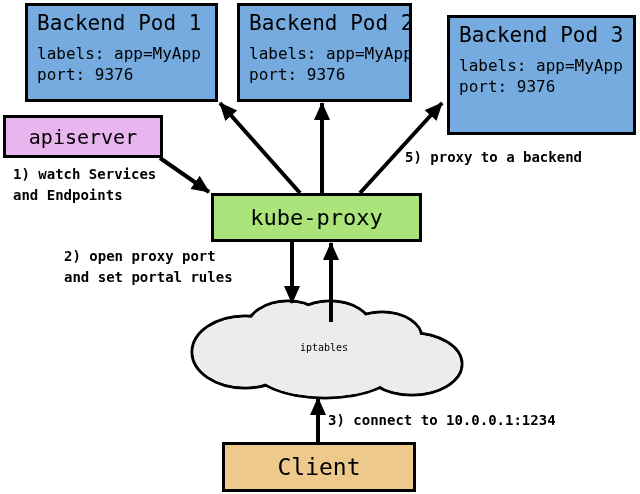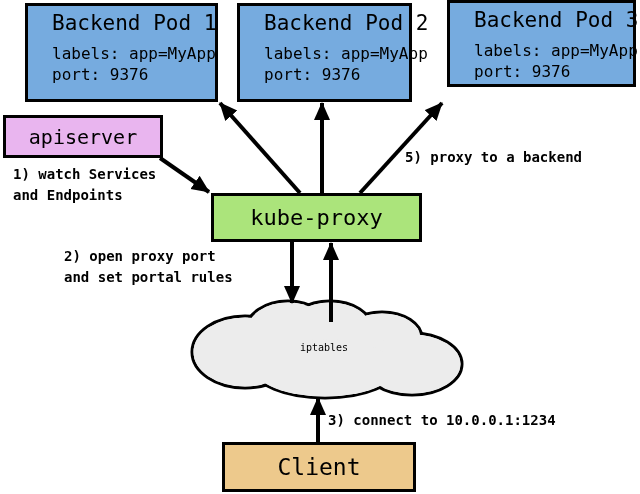--- a/index.html
+++ b/index.html
@@ -2,31 +2,31 @@
 <html><head>
 <meta charset="utf-8">
 <style>
   html,body { margin:0; padding:0; background:#ffffff; }
   .canvas {
     position:relative; width:640px; height:494px; background:#ffffff;
     font-family:"DejaVu Sans Mono", monospace; color:#000; overflow:hidden;
   }
   .canvas svg { position:absolute; left:0; top:0; z-index:1; }
   .box { position:absolute; box-sizing:border-box; border:3px solid #000; z-index:2; }
-  .pod { background:#76abdf; padding:4px 0 0 24px; }
+  .pod { background:#76abdf; padding:4px 0 0 9px; }
   .pod-title { font-size:21px; line-height:27px; white-space:nowrap; }
   .pod-line  { font-size:16px; line-height:21px; white-space:nowrap; }
   .pod-line.first { margin-top:6px; }
   .center-label { display:flex; align-items:center; justify-content:center; }
   .apiserver { left:3px; top:115px; width:160px; height:43px; background:#e9b5ef; font-size:20px; }
   .kubeproxy { left:211px; top:193px; width:211px; height:49px; background:#abe47b; font-size:22px; }
   .client    { left:222px; top:442px; width:194px; height:50px; background:#edc98c; font-size:23px; }
   .pod1 { left:25px;  top:3px; width:193px; height:99px; }
   .pod2 { left:237px; top:3px; width:175px; height:99px; }
-  .pod3 { left:447px; top:0; width:189px; height:87px; }
+  .pod3 { left:447px; top:15px; width:189px; height:120px; }
   .note {
     position:absolute; z-index:3; font-weight:bold; font-size:14px;
     line-height:21px; white-space:nowrap;
   }
   .note1 { left:13px;  top:164px; }
   .note2 { left:64px;  top:246px; }
   .note3 { left:328px; top:410px; }
   .note4 { left:347px; top:249px; }
   .note5 { left:405px; top:147px; }
   .iptables-label {

